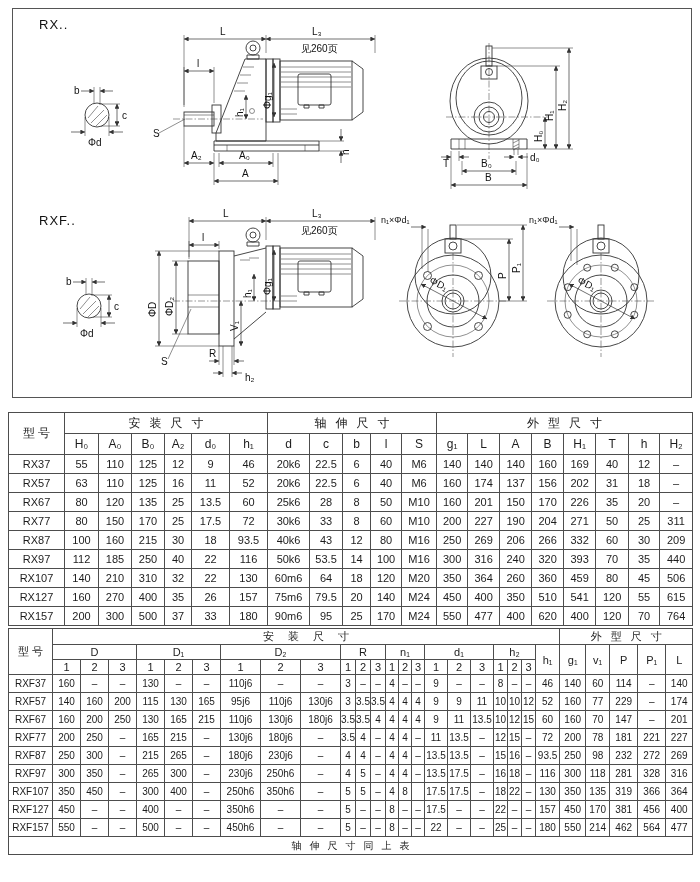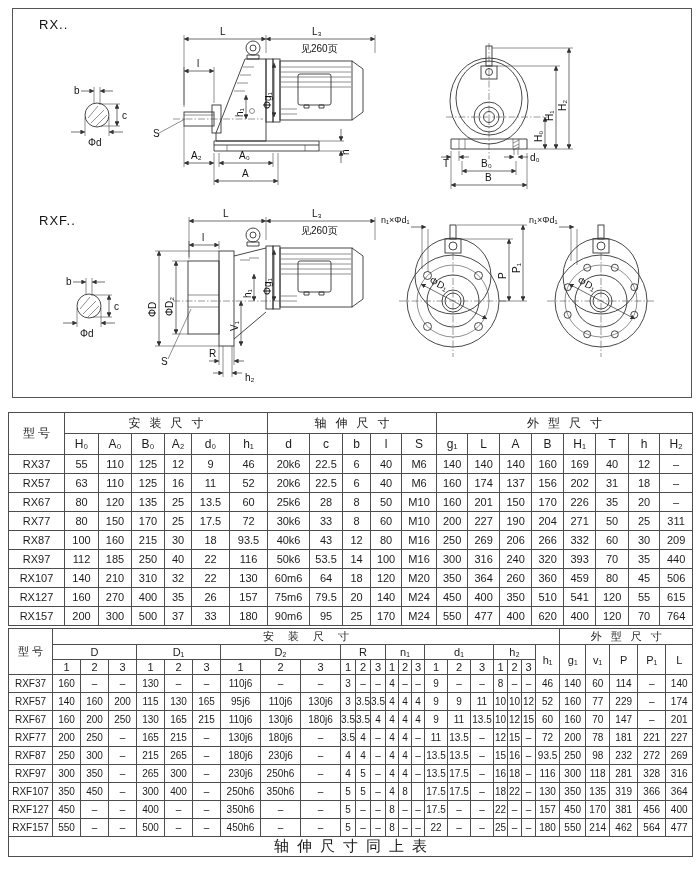--- a/index.html
+++ b/index.html
@@ -20,21 +20,21 @@
   table{border-collapse:collapse;table-layout:fixed;width:684px;background:#fff;}
   th,td{border:1px solid #4d4d4d;text-align:center;vertical-align:middle;padding:0;
         font-weight:normal;white-space:nowrap;overflow:hidden;}
   .t1 th{font-size:12px;height:20px;}
   .t1 td{font-size:11px;height:18px;}
   .t2 th{font-size:11px;height:14px;}
   .t2 td{font-size:10px;height:17px;}
   .grp{letter-spacing:9px;text-indent:9px;}
   .grpw{letter-spacing:14px;text-indent:14px;}
   .mod{letter-spacing:3px;text-indent:3px;}
-  .foot-row td{letter-spacing:8px;text-indent:8px;font-size:15px;height:17px;font-family:Liberation Mono, monospace;}
+  .foot-row td{letter-spacing:8px;text-indent:8px;font-size:10px;height:17px;font-family:Liberation Mono, monospace;}
 </style>
 </head>
 <body>
 
 <div class="page">
 
   <div class="frame">
     <svg width="678" height="388" viewBox="0 0 678 388">
       <defs>
         <marker id="arr" viewBox="0 0 10 10" refX="9.5" refY="5" markerWidth="7" markerHeight="7" orient="auto-start-reverse">

